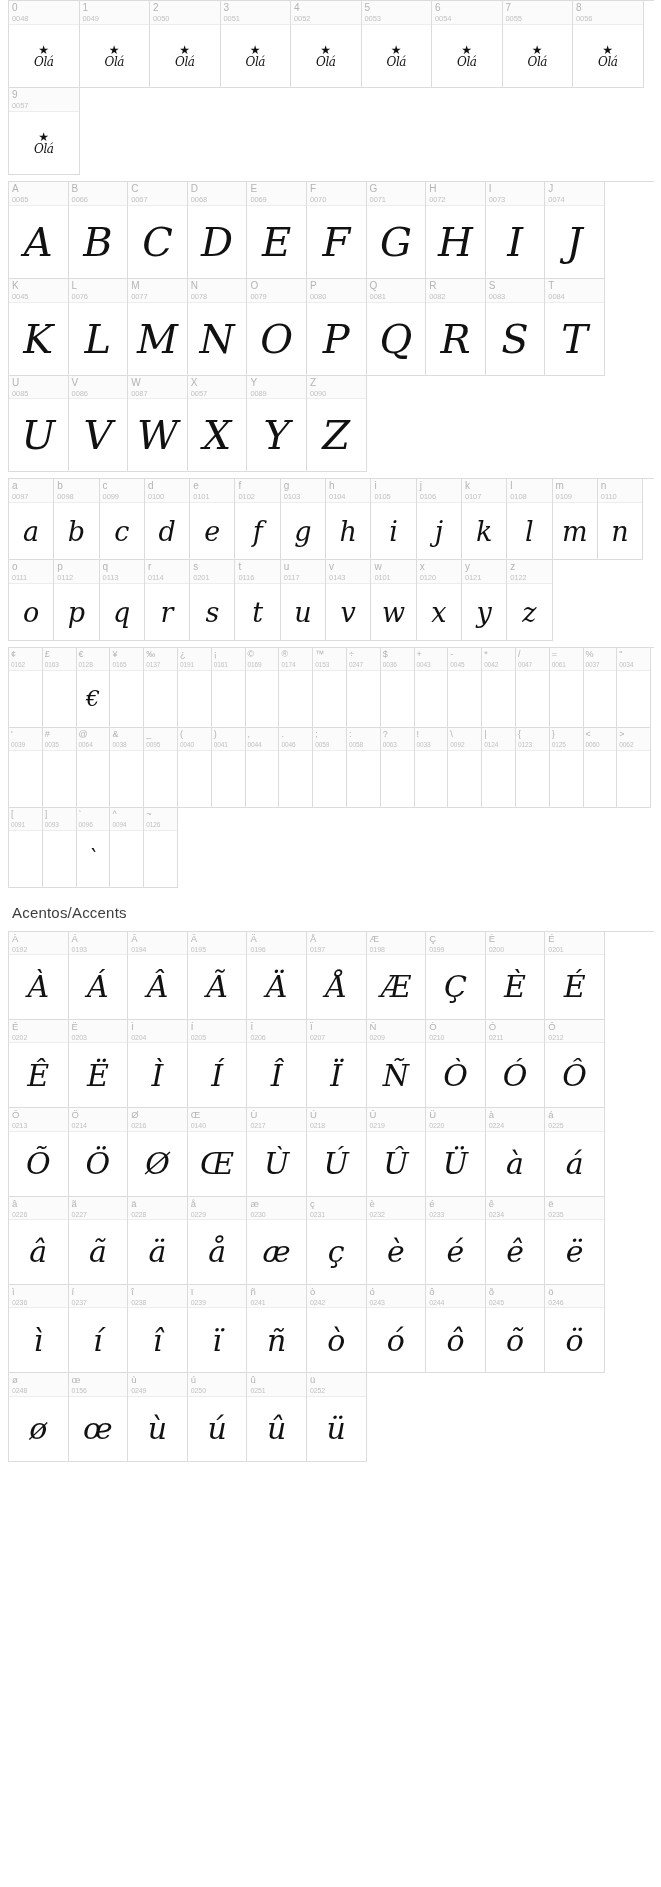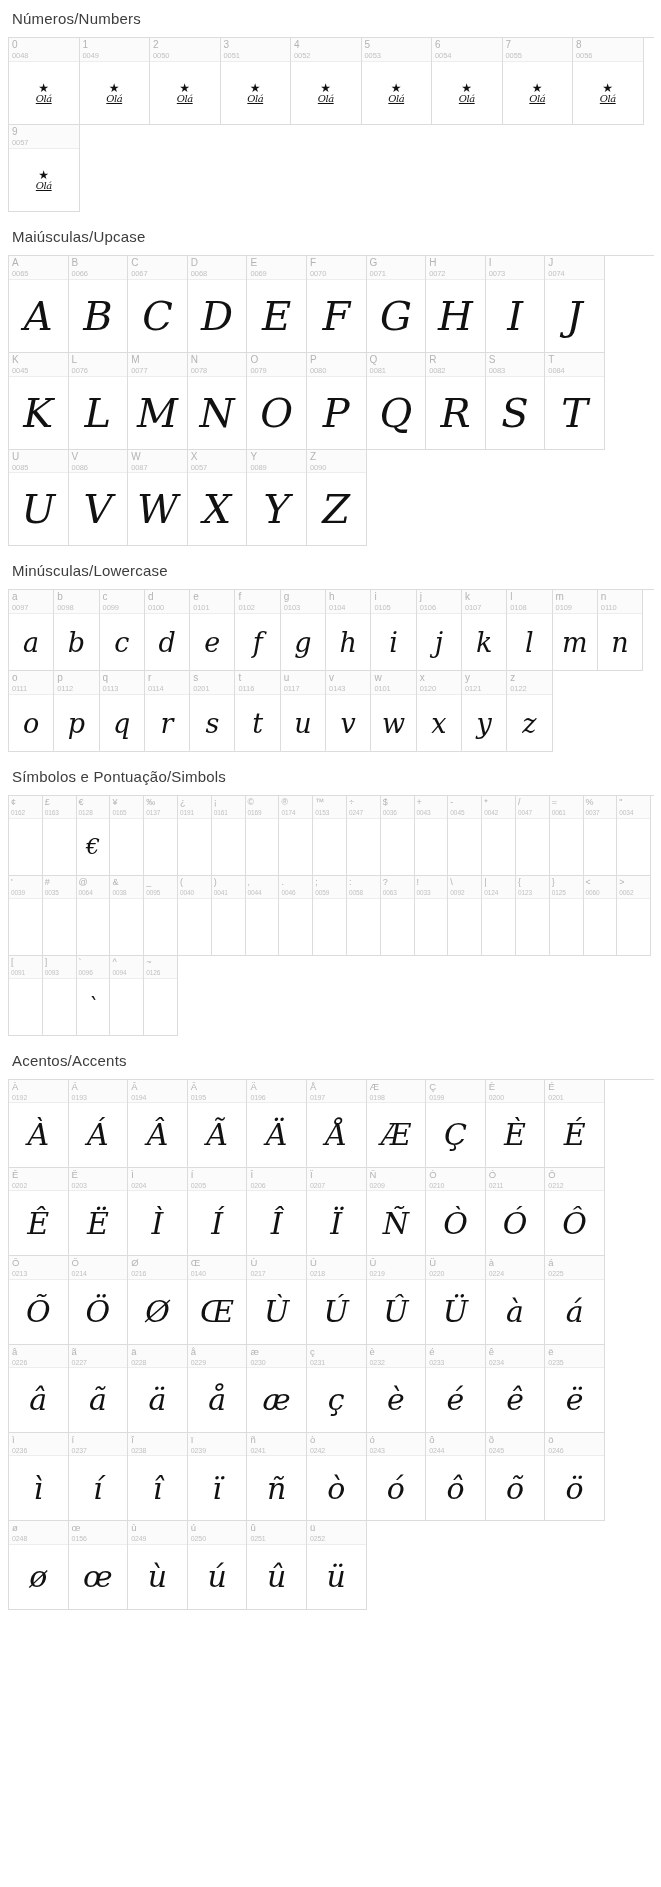--- a/index.html
+++ b/index.html
@@ -69,21 +69,21 @@
     font-family: "DejaVu Serif", serif;
     color: #111;
   }
   
   .g-num .cell { width: 70.5px; }
   .g-num .glyph { height: 62px; font-size: 13px; }
   .g-num .glyph .stack {
     display: flex; flex-direction: column; align-items: center; line-height: 1;
   }
   .g-num .glyph .star { font-size: 12px; }
-  .g-num .glyph .word { font-size: 10px; font-style: italic; letter-spacing: -0.5px; text-decoration: underline; }
+  .g-num .glyph .word { font-size: 12px; font-style: italic; letter-spacing: -0.5px; }
 
   .g-up .cell { width: 59.6px; }
   .g-up .glyph { height: 72px; font-size: 40px; font-style: italic; font-family: "DejaVu Serif", serif; }
 
   .g-low .cell { width: 45.3px; }
   .g-low .glyph { height: 56px; font-size: 27px; font-style: italic; }
 
   .g-sym .cell { width: 33.8px; }
   .g-sym .glyph { height: 56px; font-size: 22px; font-style: italic; }
   .g-sym .cell .ch { font-size: 9px; }
@@ -93,21 +93,20 @@
   .g-acc .cell { width: 59.6px; }
   .g-acc .glyph { height: 64px; font-size: 30px; font-style: italic; }
   .g-acc .cell .ch { font-size: 9.5px; }
   .g-acc .cell .code { font-size: 7px; }
 </style>
 </head>
 <body>
 
 <div class="page" id="page">
     <div class="section">
-      <div class="section-title">Números/Numbers</div>
       <div class="grid g-num">
         <div class="cell">
           <div class="head">
             <span class="ch">0</span>
             <span class="code">0048</span>
           </div>
           <div class="glyph">
             <span class="stack">
               <span class="star">★</span>
               <span class="word">Olá</span>
@@ -218,21 +217,20 @@
           <div class="glyph">
             <span class="stack">
               <span class="star">★</span>
               <span class="word">Olá</span>
             </span>
           </div>
         </div>
       </div>
     </div>
     <div class="section">
-      <div class="section-title">Maiúsculas/Upcase</div>
       <div class="grid g-up">
         <div class="cell">
           <div class="head">
             <span class="ch">A</span>
             <span class="code">0065</span>
           </div>
           <div class="glyph">A</div>
         </div>
         <div class="cell">
           <div class="head">
@@ -405,21 +403,20 @@
         <div class="cell">
           <div class="head">
             <span class="ch">Z</span>
             <span class="code">0090</span>
           </div>
           <div class="glyph">Z</div>
         </div>
       </div>
     </div>
     <div class="section">
-      <div class="section-title">Minúsculas/Lowercase</div>
       <div class="grid g-low">
         <div class="cell">
           <div class="head">
             <span class="ch">a</span>
             <span class="code">0097</span>
           </div>
           <div class="glyph">a</div>
         </div>
         <div class="cell">
           <div class="head">
@@ -592,21 +589,20 @@
         <div class="cell">
           <div class="head">
             <span class="ch">z</span>
             <span class="code">0122</span>
           </div>
           <div class="glyph">z</div>
         </div>
       </div>
     </div>
     <div class="section">
-      <div class="section-title">Símbolos e Pontuação/Simbols</div>
       <div class="grid g-sym">
         <div class="cell">
           <div class="head">
             <span class="ch">¢</span>
             <span class="code">0162</span>
           </div>
           <div class="glyph"></div>
         </div>
         <div class="cell">
           <div class="head">

